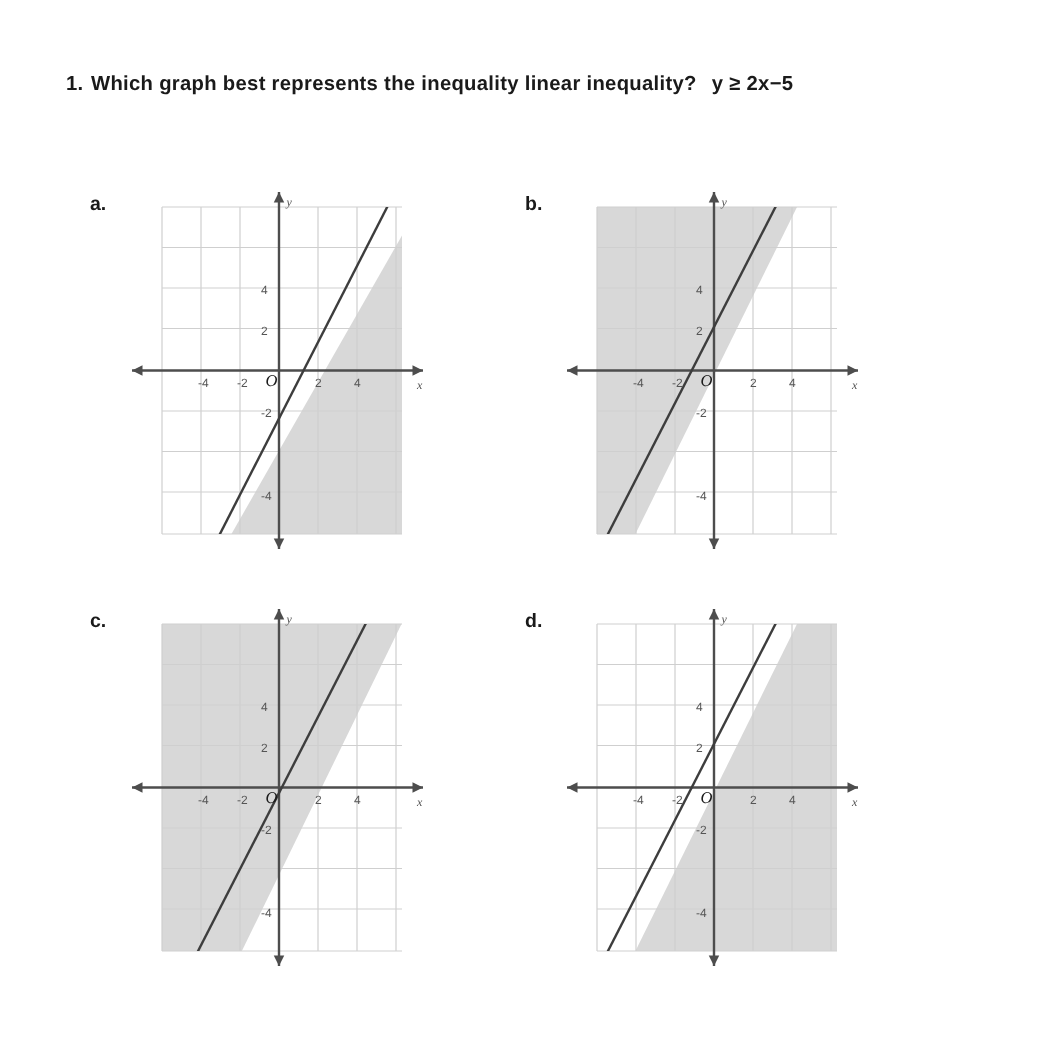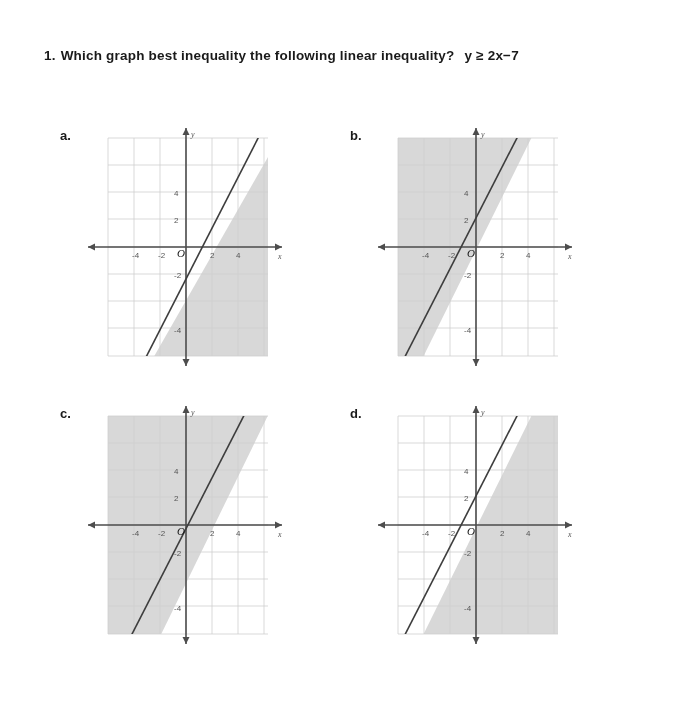--- a/index.html
+++ b/index.html
@@ -48,21 +48,21 @@
   #choice-b { left: 350px; top: 120px; }
   #choice-c { left: 60px; top: 398px; }
   #choice-d { left: 350px; top: 398px; }
   .choice-label { left: 0px; top: 8px; }
   .graph { left: 22px; top: 0px; }
 </style>
 </head>
 <body>
 
 <div class="question">
-  <span class="qnum">1.</span><span>Which graph best inequality the following linear inequality?</span><span class="qeq">y ≥ 2x−7</span>
+  <span class="qnum">1.</span><span>Which graph best represents the inequality linear inequality?</span><span class="qeq">y ≥ 2x−5</span>
 </div>
 
 <div class="choice" id="choice-a">
   <div class="choice-label">a.</div>
   <div class="graph">
     <svg width="212" height="254" viewBox="0 0 212 254" xmlns="http://www.w3.org/2000/svg">
       <defs>
         <clipPath id="plotA">
             <rect x="26" y="18" width="160" height="218"></rect>
           </clipPath>

